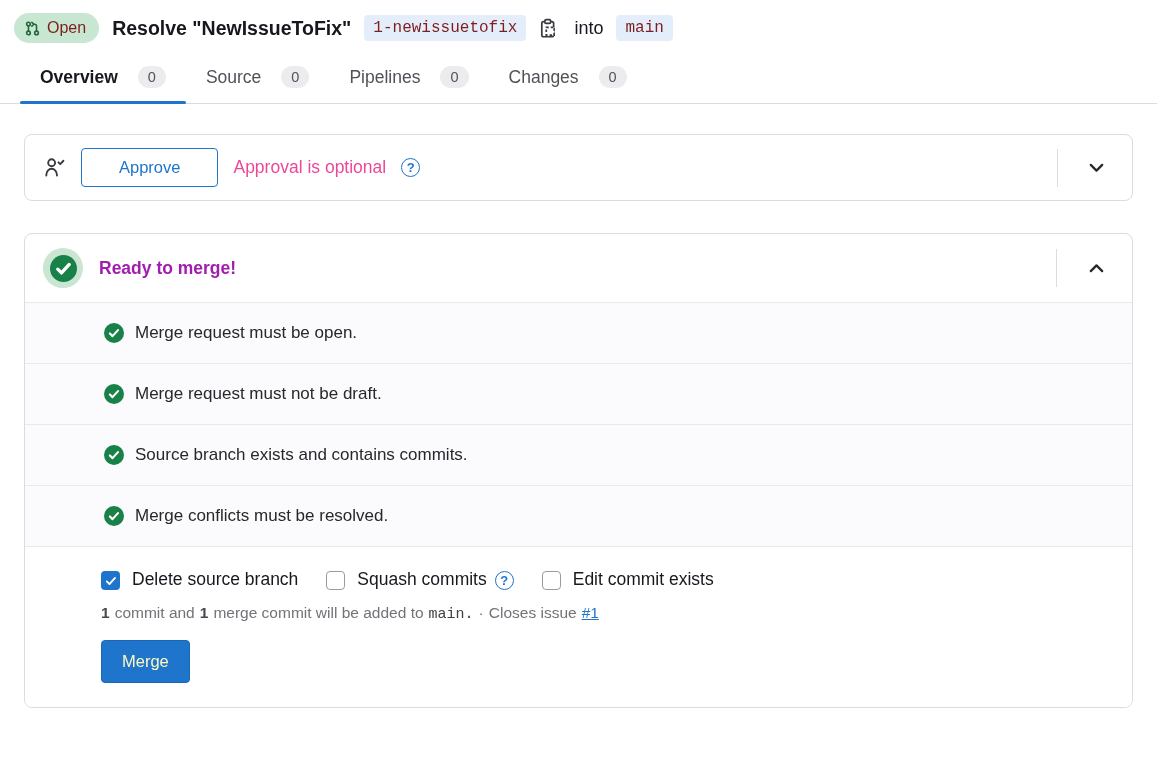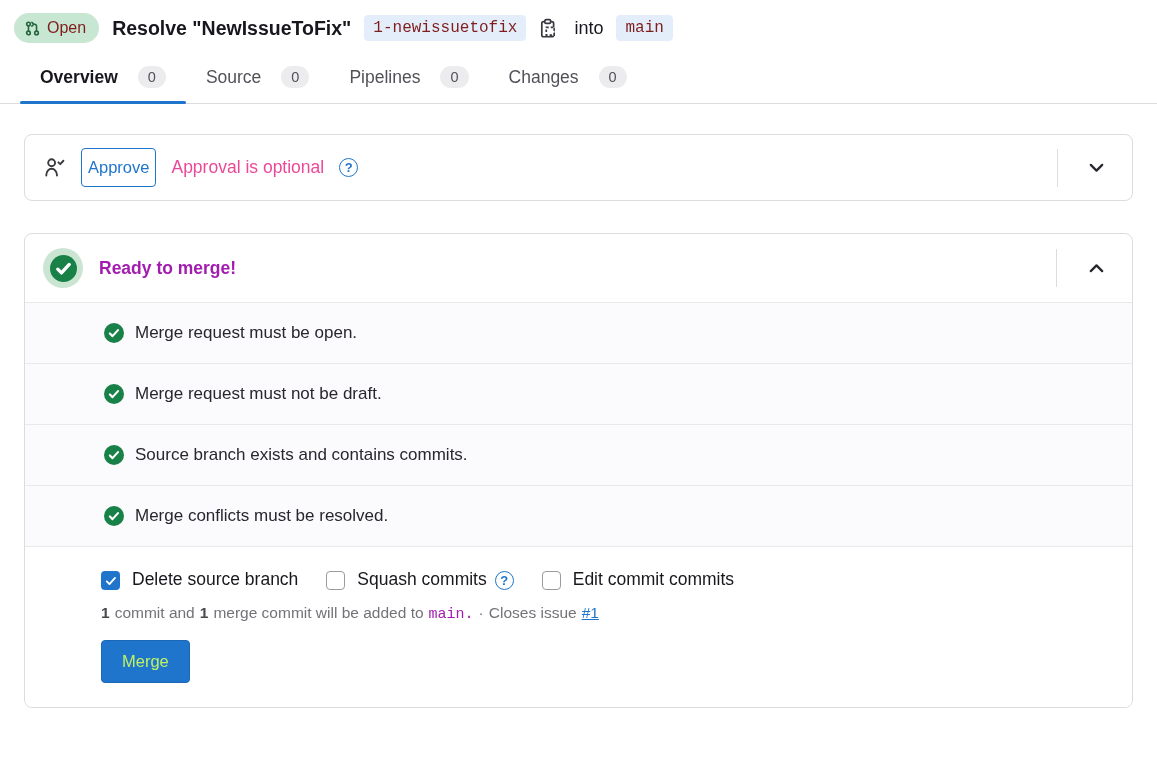--- a/index.html
+++ b/index.html
@@ -41,21 +41,21 @@
   .count-badge {
     background:#ececef; color:#535158; font-size:14.5px; font-weight:400;
     border-radius:11px; padding:2px 10px; line-height:18px;
   }
 
   
   .card { border:1px solid #dcdcde; border-radius:8px; margin:0 24px; background:#fff; }
   .approve-card { margin-top:30px; display:flex; align-items:center; gap:15px; padding:13px 12px 13px 18px; }
   .approve-btn {
     border:1.5px solid #1f75cb; color:#1f75cb; background:#fff;
-    border-radius:4px; padding:9px 6px; font-size:16.5px; font-weight:500;
+    border-radius:4px; padding:9px 37px; font-size:16.5px; font-weight:500;
     font-family:inherit; cursor:pointer;
   }
   .approval-note { font-size:17.5px; color:#ec4899; }
   .help-icon {
     display:inline-flex; align-items:center; justify-content:center;
     width:19px; height:19px; border:1.6px solid #1f75cb; border-radius:50%;
     color:#1f75cb; font-size:13px; font-weight:700; cursor:pointer; flex:none;
   }
   .help-icon::before { content:"?"; }
   .spacer { margin-left:auto; }
@@ -83,25 +83,25 @@
   .checkbox {
     width:19px; height:19px; border-radius:4px; flex:none; cursor:pointer;
     display:flex; align-items:center; justify-content:center;
   }
   .checkbox.checked { background:#1f75cb; }
   .checkbox.unchecked { background:#fff; border:1.5px solid #9b9a9f; }
   .option .help-icon { margin-left:-4px; }
 
   .summary { display:flex; align-items:baseline; gap:5px; margin-top:14px; font-size:15.5px; color:#737278; }
   .summary .b { font-weight:700; color:#4a494f; }
-  .summary .mono { color:#a21caf; font-size:15px; }
+  .summary .mono { color:#404040; font-size:15px; }
   .issue-link { color:#1f75cb; text-decoration:underline; cursor:pointer; }
 
   .merge-btn {
-    margin-top:17px; background:#1f75cb; color:#bef264; border:1px solid #1a68b5;
+    margin-top:17px; background:#1f75cb; color:#fef9c3; border:1px solid #1a68b5;
     border-radius:4px; padding:11px 20px; font-size:16.5px; font-weight:500;
     font-family:inherit; cursor:pointer; display:inline-block;
   }
 </style>
 </head>
 <body>
 
 <div>
 
   <header class="mr-header">
@@ -224,21 +224,21 @@
           </span>
           <span>Delete source branch</span>
         </label>
         <label class="option">
           <span class="checkbox unchecked"></span>
           <span>Squash commits</span>
           <span class="help-icon"></span>
         </label>
         <label class="option">
           <span class="checkbox unchecked"></span>
-          <span>Edit commit commits</span>
+          <span>Edit commit exists</span>
         </label>
       </div>
 
       <div class="summary">
         <span class="b">1</span>
         <span>commit and</span>
         <span class="b">1</span>
         <span>merge commit will be added to</span>
         <span class="mono">main.</span>
         <span>·</span>

